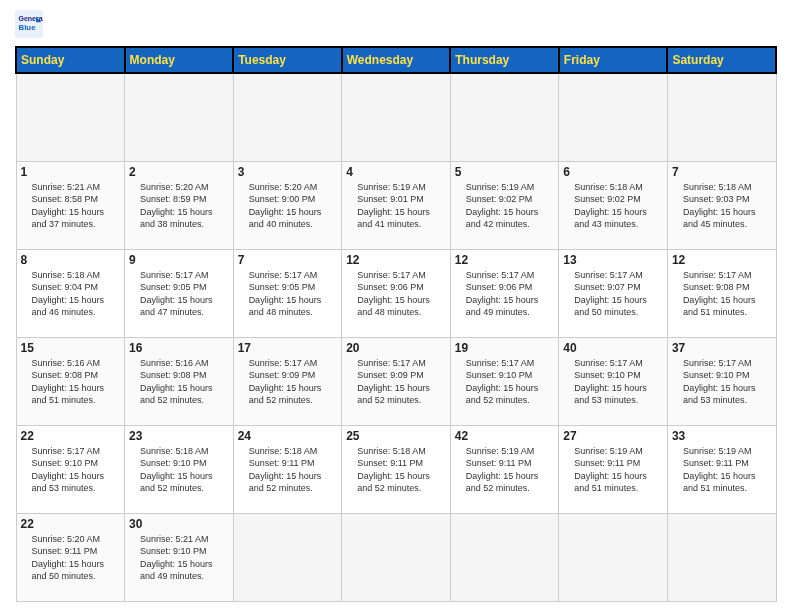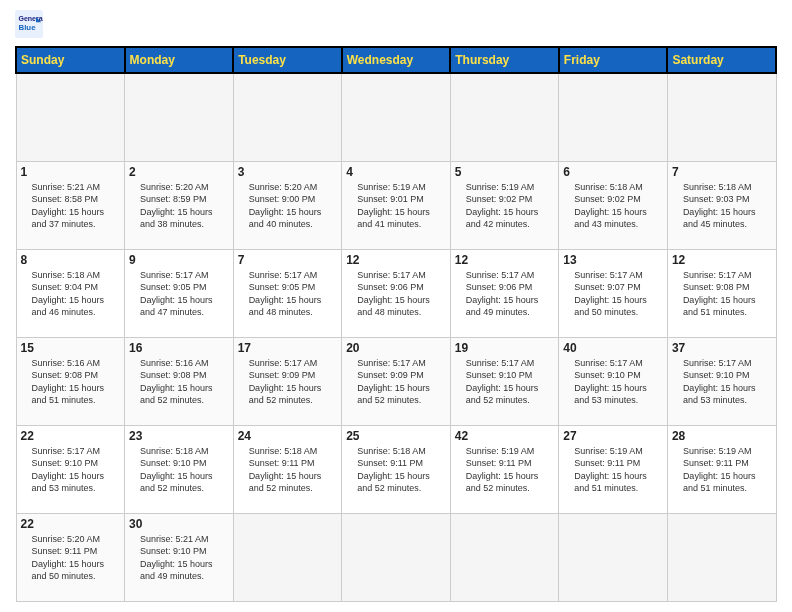--- a/index.html
+++ b/index.html
@@ -325,21 +325,21 @@
 and 52 minutes.</div>
           </td>
           <td>
             <span class="day-num">27</span>
             <div class="day-info" style="white-space: pre-line;">Sunrise: 5:19 AM
 Sunset: 9:11 PM
 Daylight: 15 hours
 and 51 minutes.</div>
           </td>
           <td>
-            <span class="day-num">28</span>
+            <span class="day-num">33</span>
             <div class="day-info" style="white-space: pre-line;">Sunrise: 5:19 AM
 Sunset: 9:11 PM
 Daylight: 15 hours
 and 51 minutes.</div>
           </td>
         </tr>
         <tr>
           <td>
             <span class="day-num">22</span>
             <div class="day-info" style="white-space: pre-line;">Sunrise: 5:20 AM

